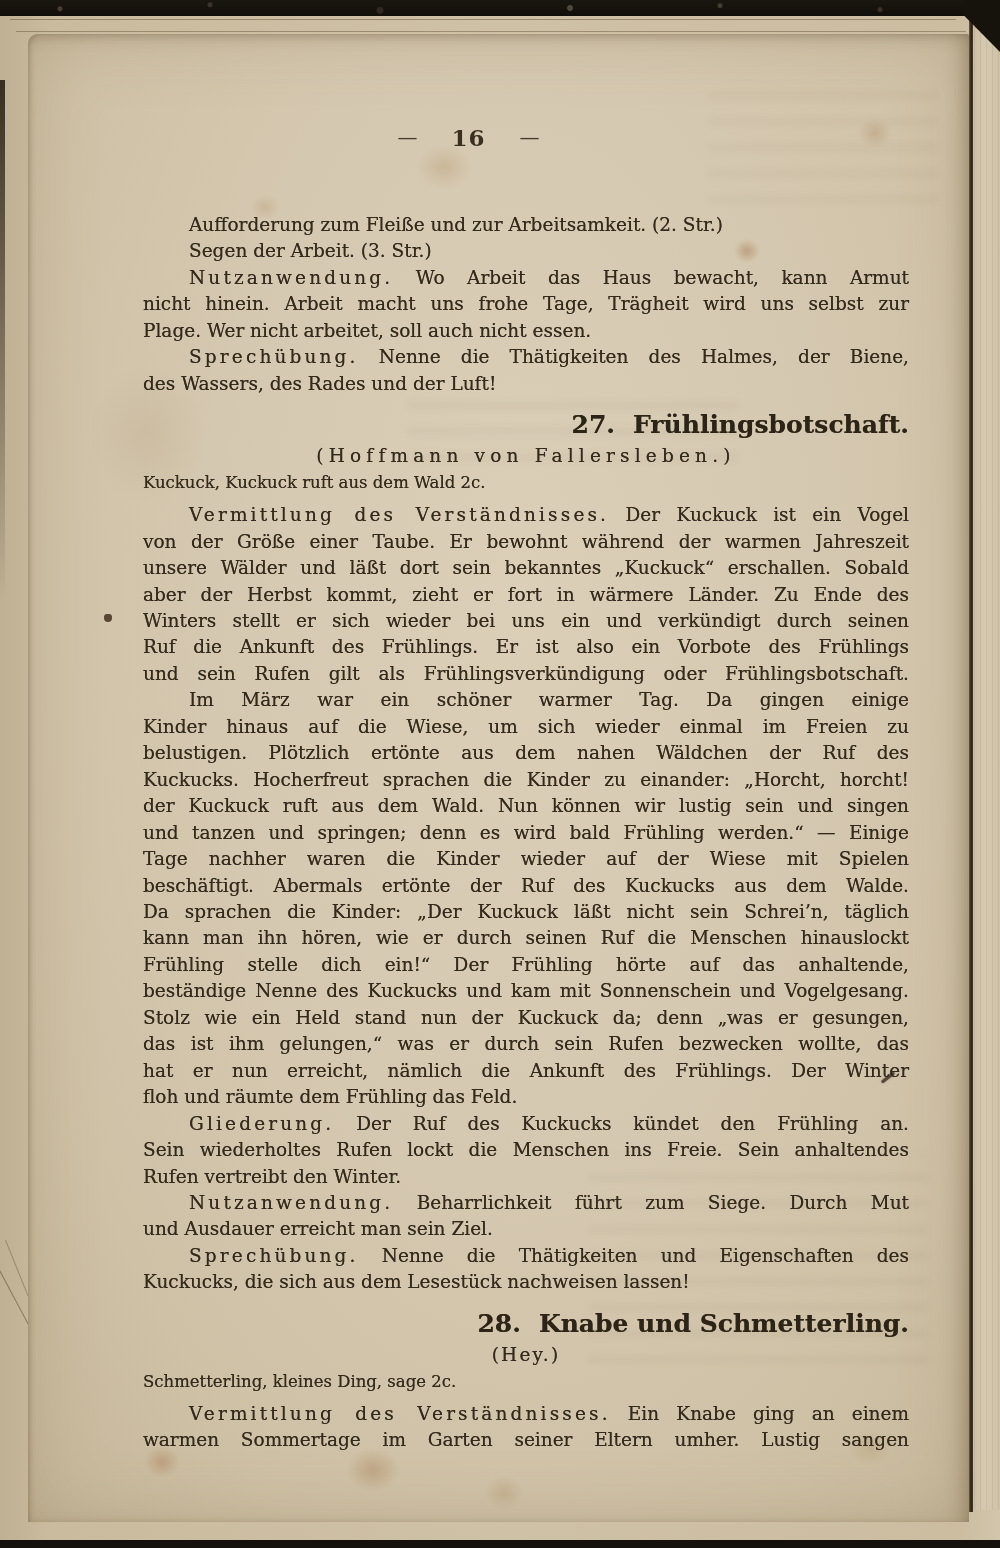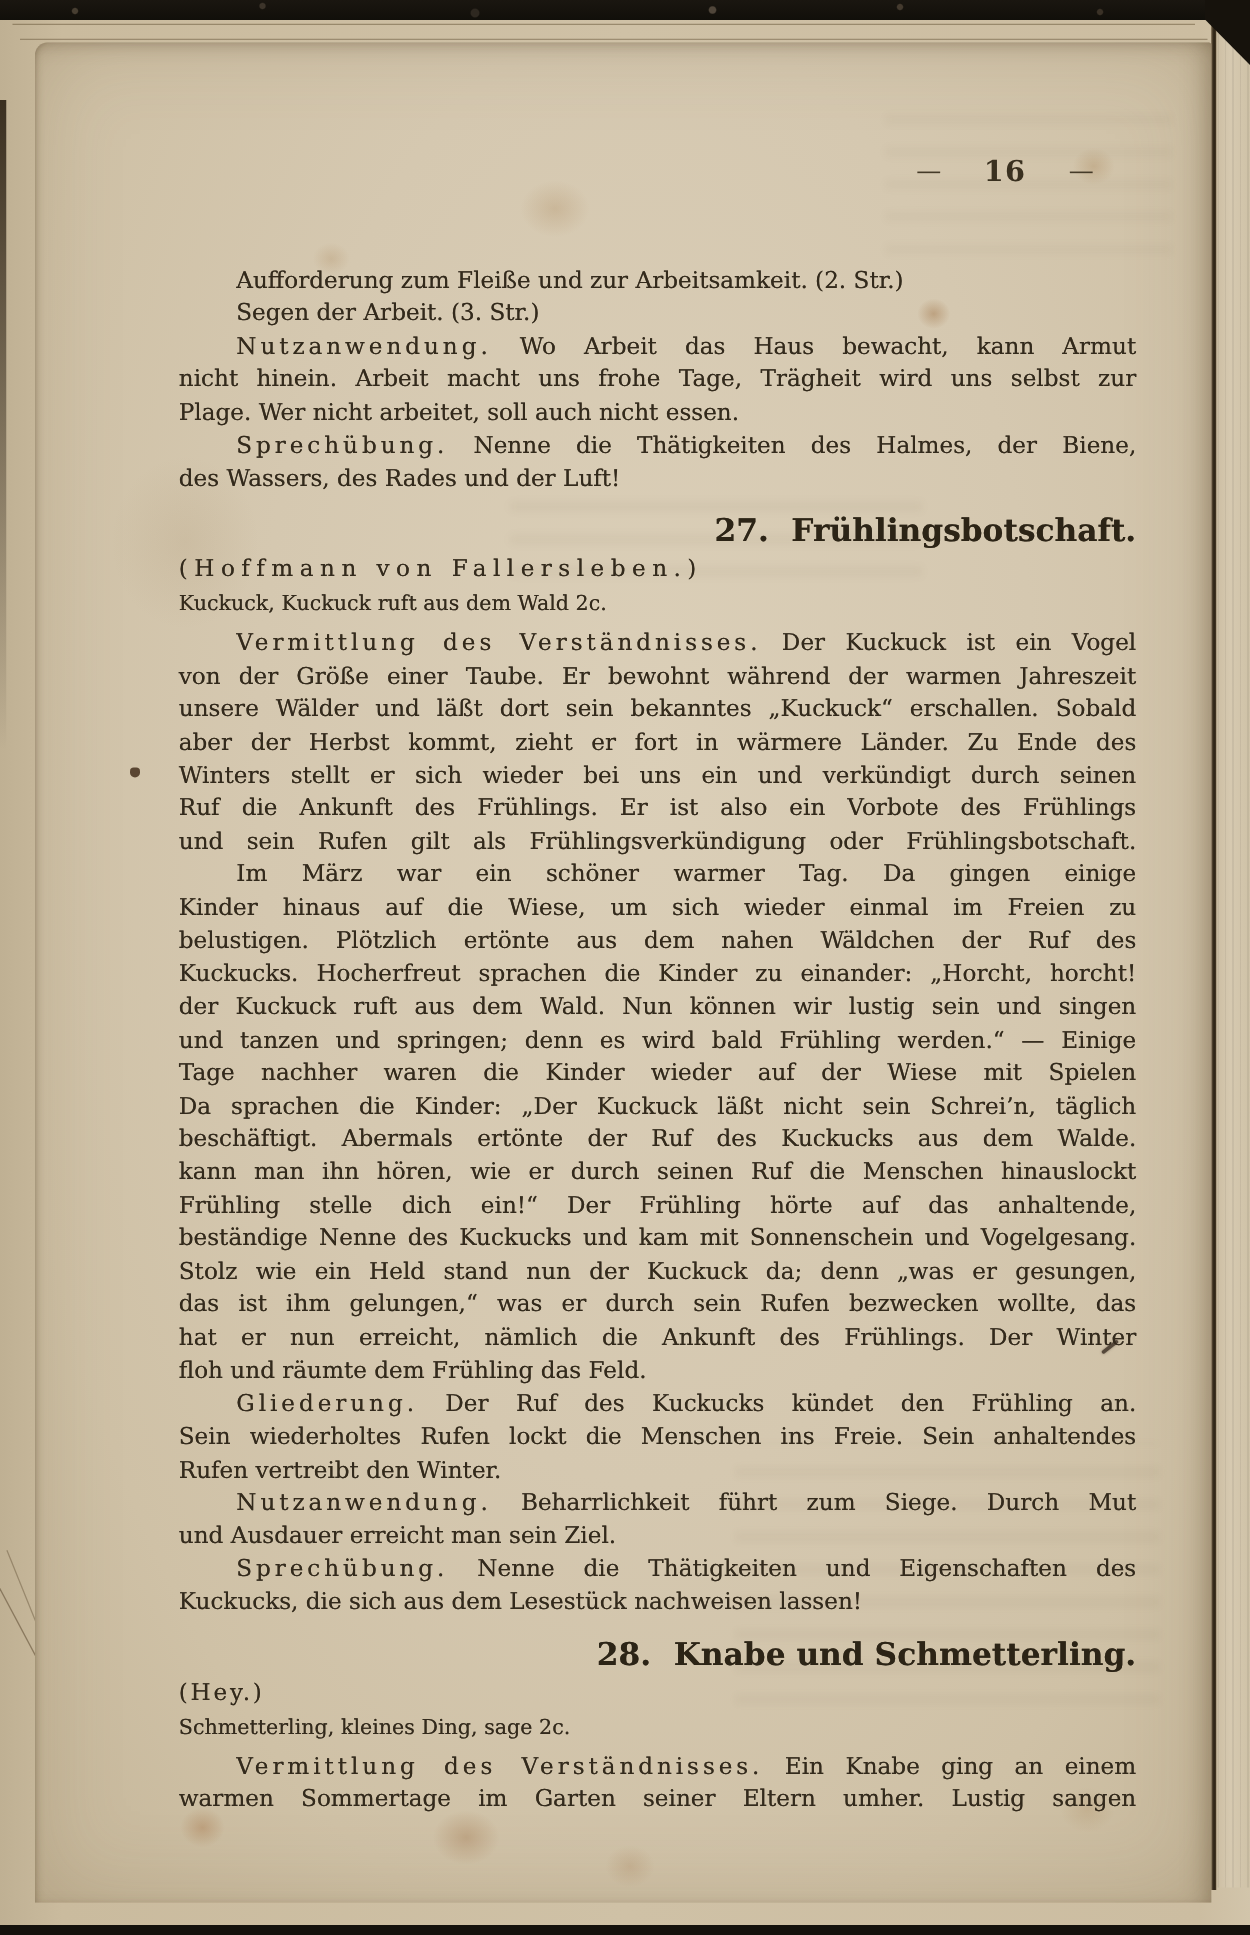--- a/index.html
+++ b/index.html
@@ -62,32 +62,32 @@
   .s8{left:820px;top:1396px;width:44px;height:36px;background:radial-gradient(rgba(158,116,66,.18),rgba(158,116,66,0) 70%);}
   .s9{left:60px;top:330px;width:120px;height:140px;background:radial-gradient(rgba(140,110,70,.10),rgba(140,110,70,0) 70%);}
   .ink-speck{position:absolute;left:76px;top:580px;width:8px;height:8px;background:#5a4632;border-radius:45% 45% 60% 60%;}
   .pencil-mark{position:absolute;left:852px;top:1042px;width:16px;height:3px;background:#55483a;border-radius:2px;transform:rotate(-38deg);box-shadow:0 0 2px rgba(85,72,58,.6);}
   .ghost{position:absolute;opacity:.5;filter:blur(3px);
     background:repeating-linear-gradient(0deg, rgba(110,92,64,.10) 0 9px, rgba(110,92,64,0) 9px 26px);}
   .g1{left:380px;top:358px;width:330px;height:70px;}
   .g2{left:560px;top:1120px;width:340px;height:210px;opacity:.45;}
   .g3{left:680px;top:50px;width:230px;height:120px;opacity:.4;}
   
-  .pagenum{position:absolute;left:0;right:60px;top:90px;text-align:right;color:#39301f;}
+  .pagenum{position:absolute;left:0;right:60px;top:90px;text-align:center;color:#39301f;}
   .pagenum .num{font-size:23px;font-weight:bold;letter-spacing:1px;}
   .pagenum .dash{font-size:20px;position:relative;top:-2px;margin:0 34px;color:#453b28;}
   .textcol{position:absolute;left:115px;right:60px;top:150px;color:#332a1c;
     font-size:18.5px;text-shadow:0 0 .5px rgba(51,42,28,.75);margin-top:28px;}
   .line{line-height:26.45px;min-height:26.45px;}
   .j{text-align:justify;text-align-last:justify;}
   .in{text-indent:46px;}
   .sp{letter-spacing:.17em;}
   .hd{line-height:34px;text-align:right;font-weight:bold;font-size:25px;color:#2c2416;margin-top:11px;}
   .hd .hnum{margin-right:18px;}
-  .auth{line-height:28px;font-size:18.5px;letter-spacing:.28em;}
+  .auth{line-height:28px;text-align:center;font-size:18.5px;letter-spacing:.28em;}
   .auth-small{letter-spacing:.12em;}
   .motto{line-height:26px;font-size:16.5px;margin-bottom:6px;}
 </style>
 </head>
 <body>
 
 <div class="under-pages"></div>
 <div class="edge-line-h1"></div>
 <div class="edge-line-h2"></div>
 <div class="band-top"></div>
@@ -136,22 +136,22 @@
       <div class="line j"><span class="">Winters stellt er sich wieder bei uns ein und verkündigt durch seinen</span></div>
       <div class="line j"><span class="">Ruf die Ankunft des Frühlings. Er ist also ein Vorbote des Frühlings</span></div>
       <div class="line j"><span class="">und sein Rufen gilt als Frühlingsverkündigung oder Frühlingsbotschaft.</span></div>
       <div class="line j in"><span class="">Im März war ein schöner warmer Tag.  Da gingen einige</span></div>
       <div class="line j"><span class="">Kinder hinaus auf die Wiese, um sich wieder einmal im Freien zu</span></div>
       <div class="line j"><span class="">belustigen. Plötzlich ertönte aus dem nahen Wäldchen der Ruf des</span></div>
       <div class="line j"><span class="">Kuckucks. Hocherfreut sprachen die Kinder zu einander: „Horcht, horcht!</span></div>
       <div class="line j"><span class="">der Kuckuck ruft aus dem Wald. Nun können wir lustig sein und singen</span></div>
       <div class="line j"><span class="">und tanzen und springen; denn es wird bald Frühling werden.“ — Einige</span></div>
       <div class="line j"><span class="">Tage nachher waren die Kinder wieder auf der Wiese mit Spielen</span></div>
+      <div class="line j"><span class="">beschäftigt. Abermals ertönte der Ruf des Kuckucks aus dem Walde.</span></div>
       <div class="line j"><span class="">Da sprachen die Kinder: „Der Kuckuck läßt nicht sein Schrei’n, täglich</span></div>
-      <div class="line j"><span class="">beschäftigt. Abermals ertönte der Ruf des Kuckucks aus dem Walde.</span></div>
       <div class="line j"><span class="">kann man ihn hören, wie er durch seinen Ruf die Menschen hinauslockt</span></div>
       <div class="line j"><span class="">Frühling stelle dich ein!“  Der Frühling hörte auf das anhaltende,</span></div>
       <div class="line j"><span class="">beständige Nenne des Kuckucks und kam mit Sonnenschein und Vogelgesang.</span></div>
       <div class="line j"><span class="">Stolz wie ein Held stand nun der Kuckuck da; denn „was er gesungen,</span></div>
       <div class="line j"><span class="">das ist ihm gelungen,“ was er durch sein Rufen bezwecken wollte, das</span></div>
       <div class="line j"><span class="">hat er nun erreicht, nämlich die Ankunft des Frühlings. Der Winter</span></div>
       <div class="line"><span class="">floh und räumte dem Frühling das Feld.</span></div>
       <div class="line j in"><span class="sp">Gliederung.</span><span class=""> Der Ruf des Kuckucks kündet den Frühling an.</span></div>
       <div class="line j"><span class="">Sein wiederholtes Rufen lockt die Menschen ins Freie. Sein anhaltendes</span></div>
       <div class="line"><span class="">Rufen vertreibt den Winter.</span></div>

